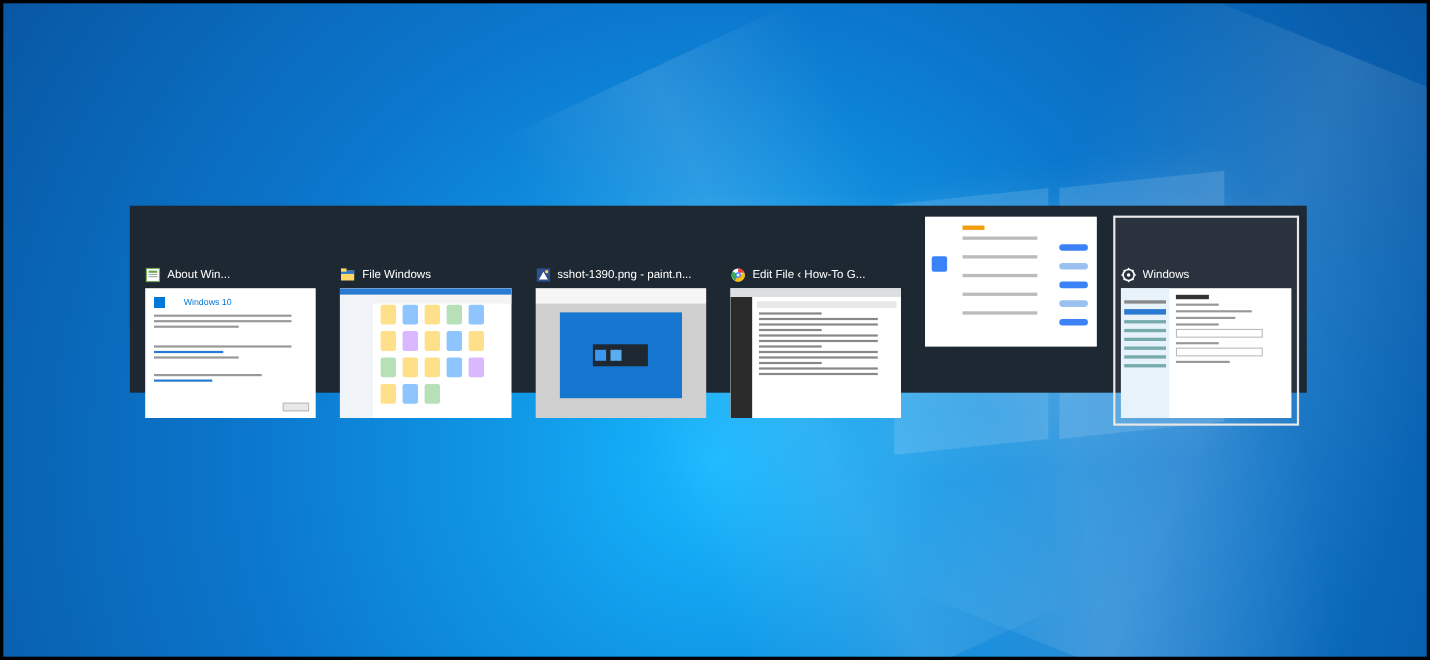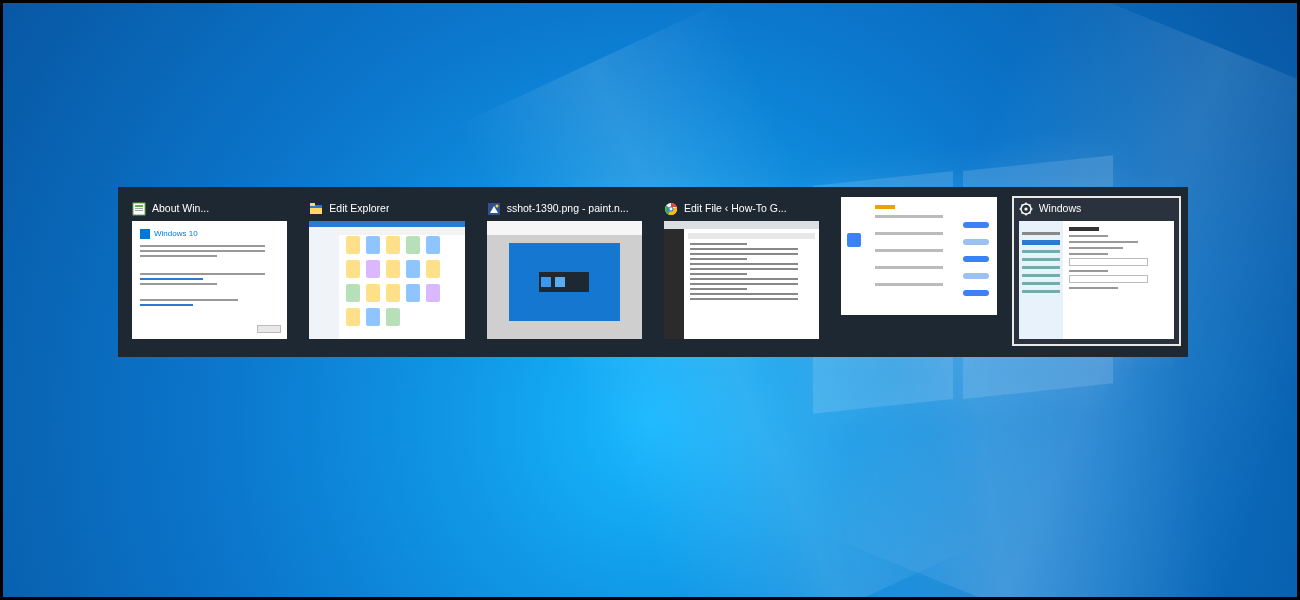--- a/index.html
+++ b/index.html
@@ -50,22 +50,22 @@
     width: 170px;
     display: flex; flex-direction: column;
     cursor: pointer;
   }
   .task.selected {
     outline: 2px solid #e8e8e8;
     outline-offset: -1px;
     background: rgba(255,255,255,0.05);
   }
   .task-header {
-    display: flex; gap: 6px;
-    padding: 5px 6px 6px 6px; height: 24px;
+    display: flex; align-items: center; gap: 6px;
+    padding: 5px 6px 6px 6px; height: 24px; margin-top: 41px;
   }
   .task-icon {
     width: 14px; height: 14px; flex: none;
     display: flex; align-items:center; justify-content:center;
   }
   .task-title {
     color: #fff; font-size: 10.5px; white-space: nowrap;
     overflow: hidden; text-overflow: ellipsis; font-weight: 500;
   }
   .thumb {
@@ -81,21 +81,21 @@
   .thumb .bar { height: 8px; background: #f3f3f3; }
   .thumb .sidebar { position:absolute; left:0; top:8px; bottom:0; width:30px; background:#f0f4f8; }
   .thumb .content { position:absolute; left:30px; top:8px; right:0; bottom:0; padding:4px; }
   .fileicon { display:inline-block; width:14px; height:18px; margin:3px; background:#ffe08a; border-radius:2px; vertical-align:top;}
   .fileicon.b { background:#8ec5ff; }
   .fileicon.g { background:#b8e0b8; }
   .fileicon.p { background:#dab8ff; }
 
   
   .about-thumb { padding:8px; line-height:1.3; }
-  .about-logo { display:flex; align-items:flex-start; gap:4px; margin-bottom:6px;}
+  .about-logo { display:flex; align-items:flex-start; gap:17px; margin-bottom:6px;}
   .about-logo .sq { width:10px; height:10px; background:#0078d7;}
   .about-logo span { color:#0078d7; font-size:8px; font-weight:500;}
   .about-line { height:2px; background:#999; margin:3px 0; width:90%; }
   .about-line.short { width: 55%; }
   .about-line.blue { background:#2a7ad1; }
   .about-btn { position:absolute; right:6px; bottom:6px; width:24px; height:8px; background:#e8e8e8; border:1px solid #bbb;}
 
   
   .paint-thumb { background:#cfcfcf; }
   .paint-thumb .canvas { position:absolute; left:22px; right:22px; top:22px; bottom:18px; background:#1577cf; display:flex; align-items:center; justify-content:center;}
@@ -179,21 +179,21 @@
 
   <div class="task">
     <div class="task-header">
       <span class="task-icon">
         <svg width="14" height="14" viewBox="0 0 14 14">
             <rect x="1" y="3" width="12" height="9" fill="#ffd866"></rect>
             <rect x="1" y="3" width="12" height="3" fill="#2a7ad1"></rect>
             <rect x="1" y="1" width="5" height="3" fill="#ffd866"></rect>
           </svg>
       </span>
-      <span class="task-title">Edit Explorer</span>
+      <span class="task-title">File Windows</span>
     </div>
     <div class="thumb">
       <div class="bar" style="background:#2a7ad1;height:6px;"></div>
       <div class="bar"></div>
       <div class="sidebar"></div>
       <div class="content">
         <span class="fileicon"></span><span class="fileicon b"></span><span class="fileicon"></span><span class="fileicon g"></span><span class="fileicon b"></span>
         <span class="fileicon"></span><span class="fileicon p"></span><span class="fileicon"></span><span class="fileicon b"></span><span class="fileicon"></span>
         <span class="fileicon g"></span><span class="fileicon"></span><span class="fileicon"></span><span class="fileicon b"></span><span class="fileicon p"></span>
         <span class="fileicon"></span><span class="fileicon b"></span><span class="fileicon g"></span>

